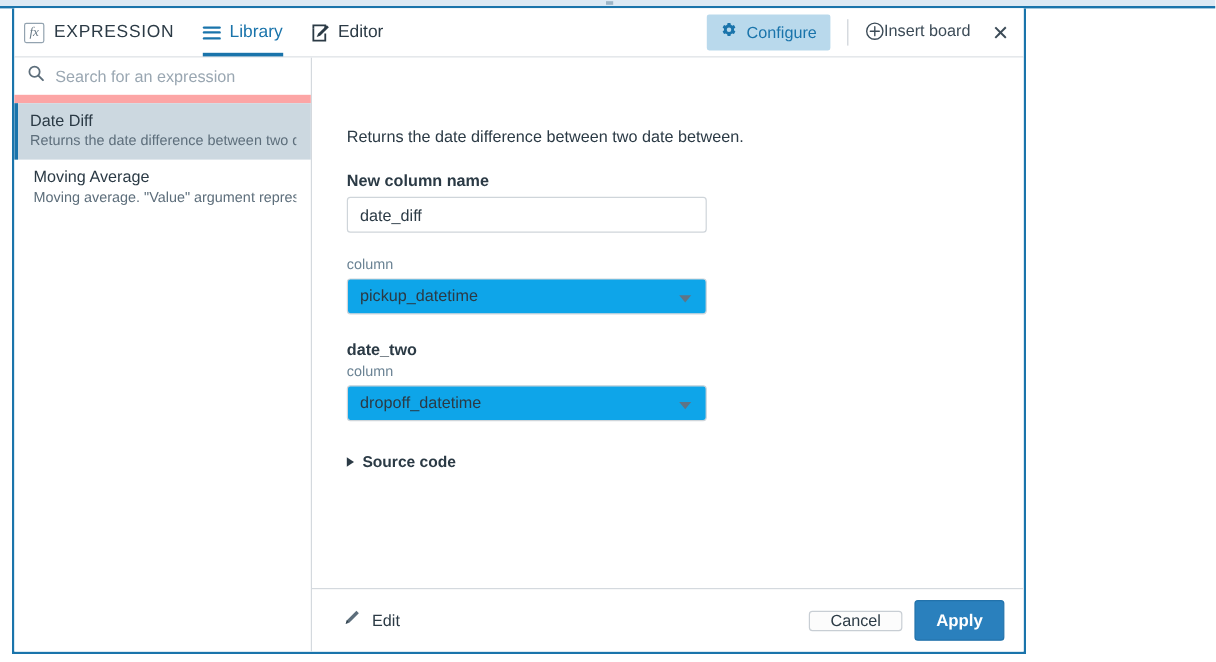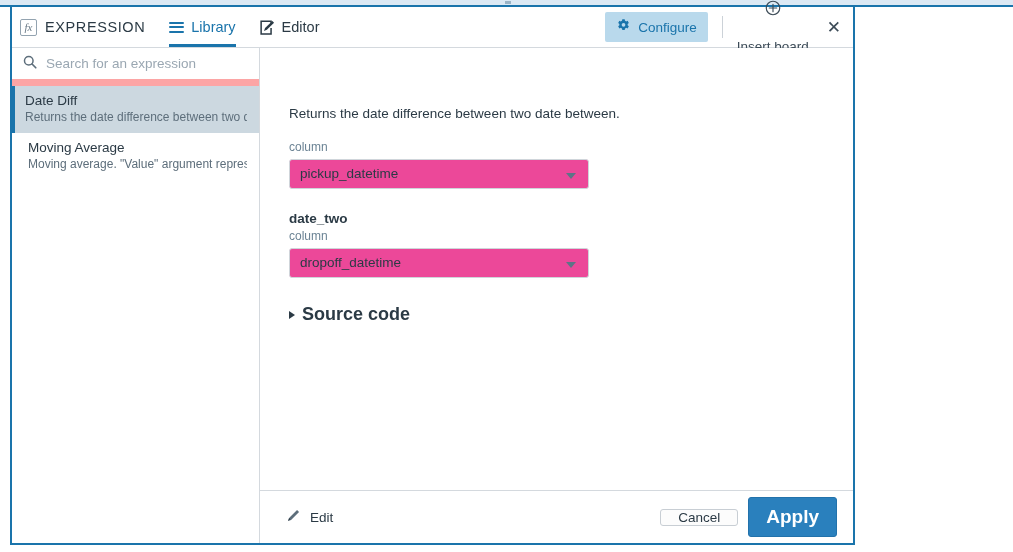--- a/index.html
+++ b/index.html
@@ -139,26 +139,24 @@
     cursor: pointer;
   }
   .hdr-divider {
     width: 1px;
     height: 22px;
     background: #ccd2d8;
     margin: 0 14px;
   }
   .insert-board {
     display: flex;
-    align-items: center;
-    gap: 20px;
+    gap: 0;
     font-size: 13.5px;
     color: #3c4b57;
     cursor: pointer;
-    flex-direction: column;
   }
   .close-x {
     margin-left: 18px;
     margin-right: 4px;
     font-size: 17px;
     color: #3c4b57;
     cursor: pointer;
     line-height: 1;
   }
 
@@ -258,21 +256,21 @@
     font-family: "Liberation Sans", sans-serif;
     outline: none;
   }
   .select-box {
     position: relative;
     width: 300px;
     height: 30px;
     box-sizing: border-box;
     border: 1px solid #cfd5da;
     border-radius: 3px;
-    background: #ec4899;
+    background: #0ea5e9;
     cursor: pointer;
   }
   .select-value {
     position: absolute;
     left: 10px; top: 0;
     line-height: 28px;
     font-size: 13.5px;
     color: #2b3a45;
   }
   .caret {
@@ -291,21 +289,21 @@
     cursor: pointer;
     width: fit-content;
   }
   .tri-right {
     width: 0; height: 0;
     border-top: 4.5px solid transparent;
     border-bottom: 4.5px solid transparent;
     border-left: 6px solid #2b3a45;
   }
   .source-code-label {
-    font-size: 18px;
+    font-size: 13px;
     font-weight: bold;
     color: #2b3a45;
   }
 
   
   .footer {
     position: absolute;
     left: 248px; right: 0;
     bottom: 0;
     height: 52px;
@@ -336,21 +334,21 @@
     font-size: 13.5px;
     color: #2b3a45;
     background: #fcfcfc;
     border: 1px solid #c8ced4;
     border-radius: 3px;
     padding: 0 17px;
     cursor: pointer;
     font-family: "Liberation Sans", sans-serif;
   }
   .btn-apply {
-    font-size: 19px;
+    font-size: 14px;
     font-weight: bold;
     color: #ffffff;
     background: #2a80bd;
     border: 1px solid #2272ab;
     border-radius: 3px;
     padding: 8px 17px;
     cursor: pointer;
     font-family: "Liberation Sans", sans-serif;
   }
 </style>
@@ -441,20 +439,24 @@
         <div class="lib-desc">Moving average. "Value" argument represe...</div>
       </div>
     </div>
 
     <div class="main">
       <div class="main-inner">
 
 
         <div class="descr">Returns the date difference between two date between.</div>
 
+        <div class="field">
+          <div class="field-label">New column name</div>
+          <input class="text-input" type="text" value="date_diff" style="">
+        </div>
 
         <div class="field">
           <div class="field-sublabel">column</div>
           <div class="select-box">
             <span class="select-value">pickup_datetime</span>
             <span class="caret"></span>
           </div>
         </div>
 
         <div class="field">

